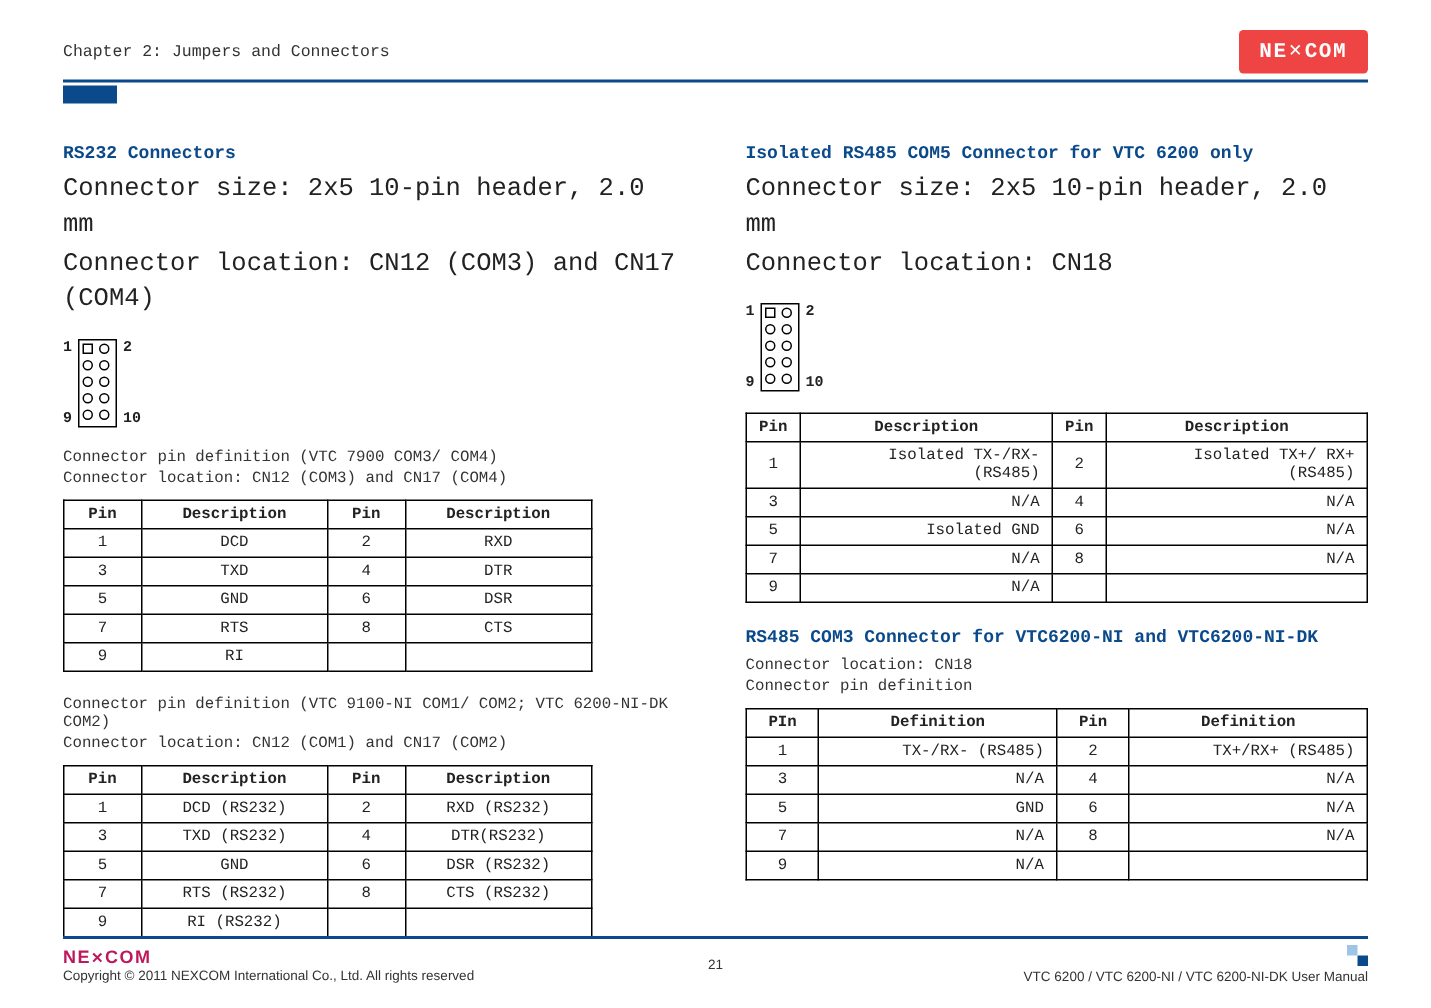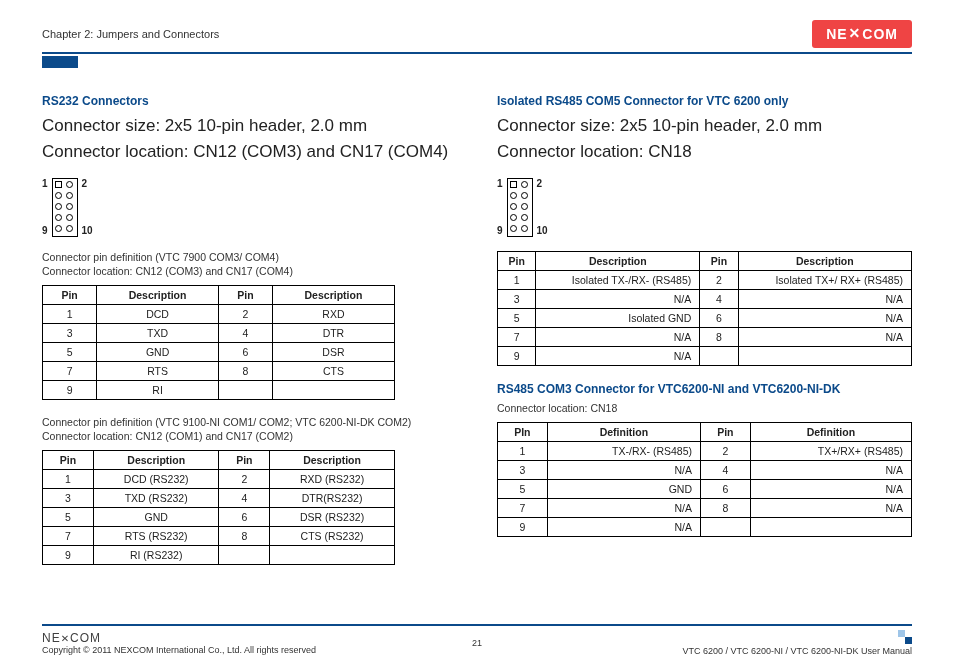--- a/index.html
+++ b/index.html
@@ -7,20 +7,21 @@
     font-family: Arial, Helvetica, sans-serif;
     width: 954px;
     height: 672px;
     background: #fff;
     color: #222;
     position: relative;
     font-size: 11px;
   }
   .page {
     padding: 20px 42px 0 42px;
+    font-family: Liberation Mono, monospace;
   }
   .topbar {
     display: flex;
     justify-content: space-between;
     align-items: center;
     border-bottom: 2px solid #0b4a8a;
     padding-bottom: 4px;
     margin-bottom: 2px;
   }
   .chapter {
@@ -100,22 +101,22 @@
     border-top:2px solid #0b4a8a;
     padding-top:4px;
     display:flex;
     justify-content:space-between;
     align-items:center;
     font-size:9px;
     color:#333;
   }
   .footer .flogo {
     background:none;
-    color:#404040;
-    font-weight:normal;
+    color:#be185d;
+    font-weight:bold;
     letter-spacing:1px;
     font-size:12px;
     margin-right:8px;
   }
   .footer .center { position:absolute; left:50%; transform:translateX(-50%);}
   .footer .corner {
     width:14px; height:14px;
     display:inline-block;
     position:relative;
   }
@@ -317,20 +318,21 @@
               <td>9</td>
               <td class="desc">N/A</td>
               <td></td>
               <td class="desc"></td>
             </tr>
       </tbody>
         </table>
 
       <h3 class="section" style="margin-top:10px">RS485 COM3 Connector for VTC6200-NI and VTC6200-NI-DK</h3>
       <div class="small">Connector location: CN18</div>
+      <div class="small">Connector pin definition</div>
       <table class="pins" style="width:100%">
         <tbody>
             <tr>
               <th>PIn</th>
               <th>Definition</th>
               <th>Pin</th>
               <th>Definition</th>
             </tr>
         <tr>
               <td>1</td>

